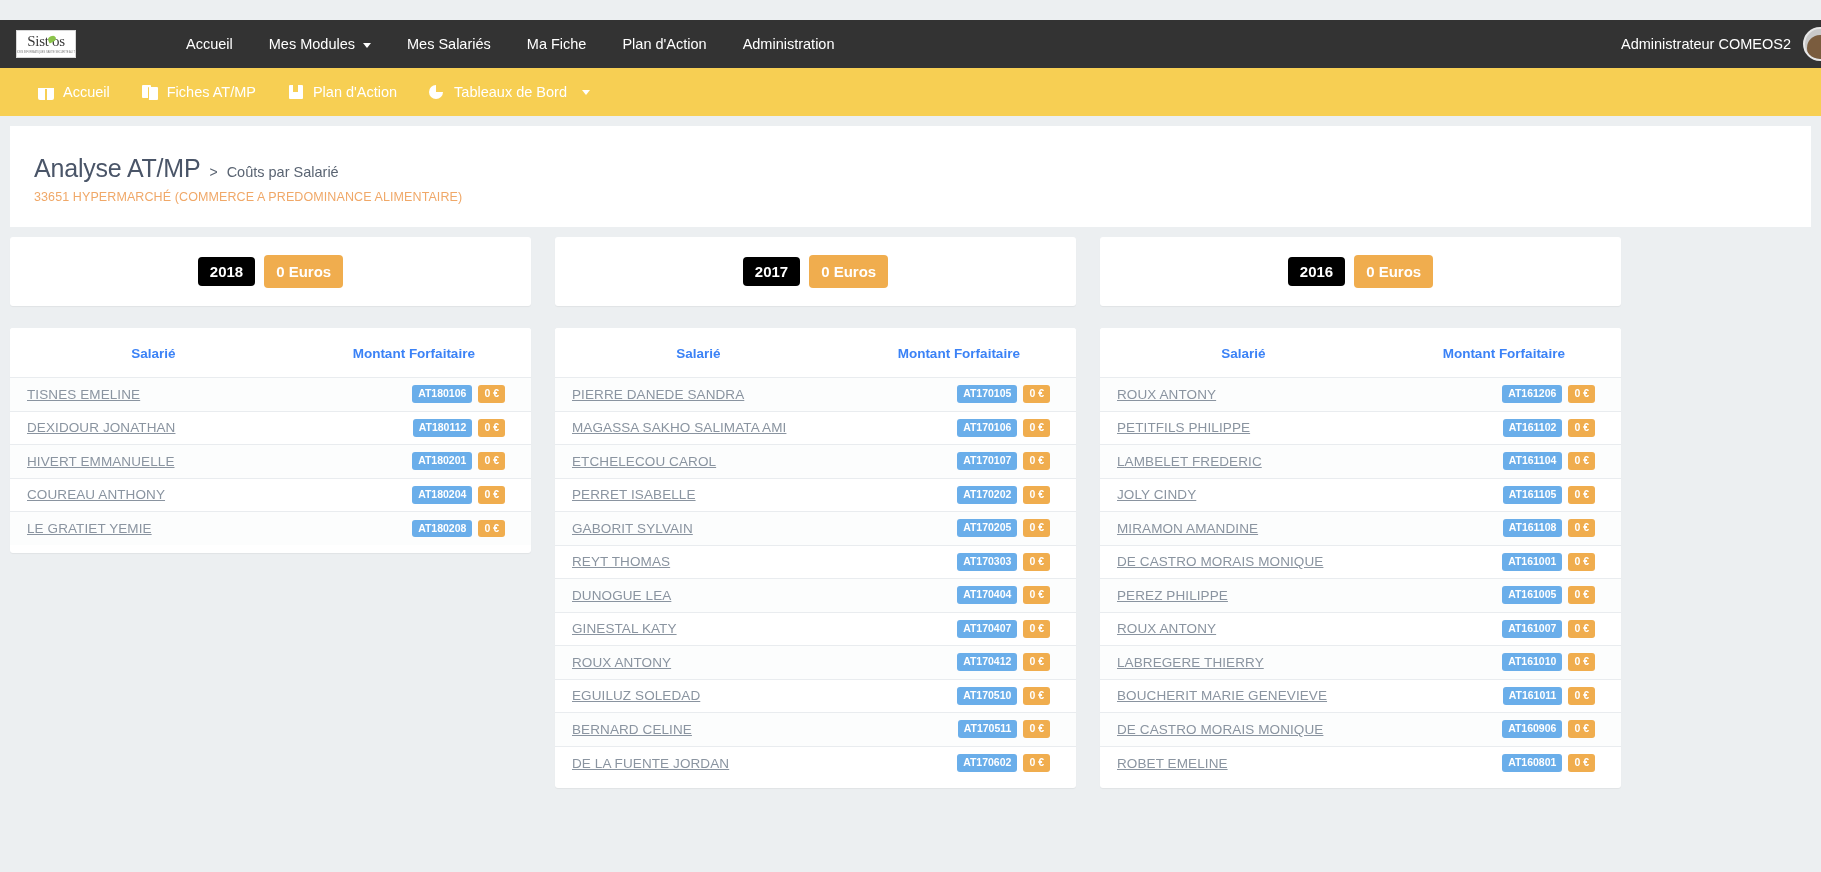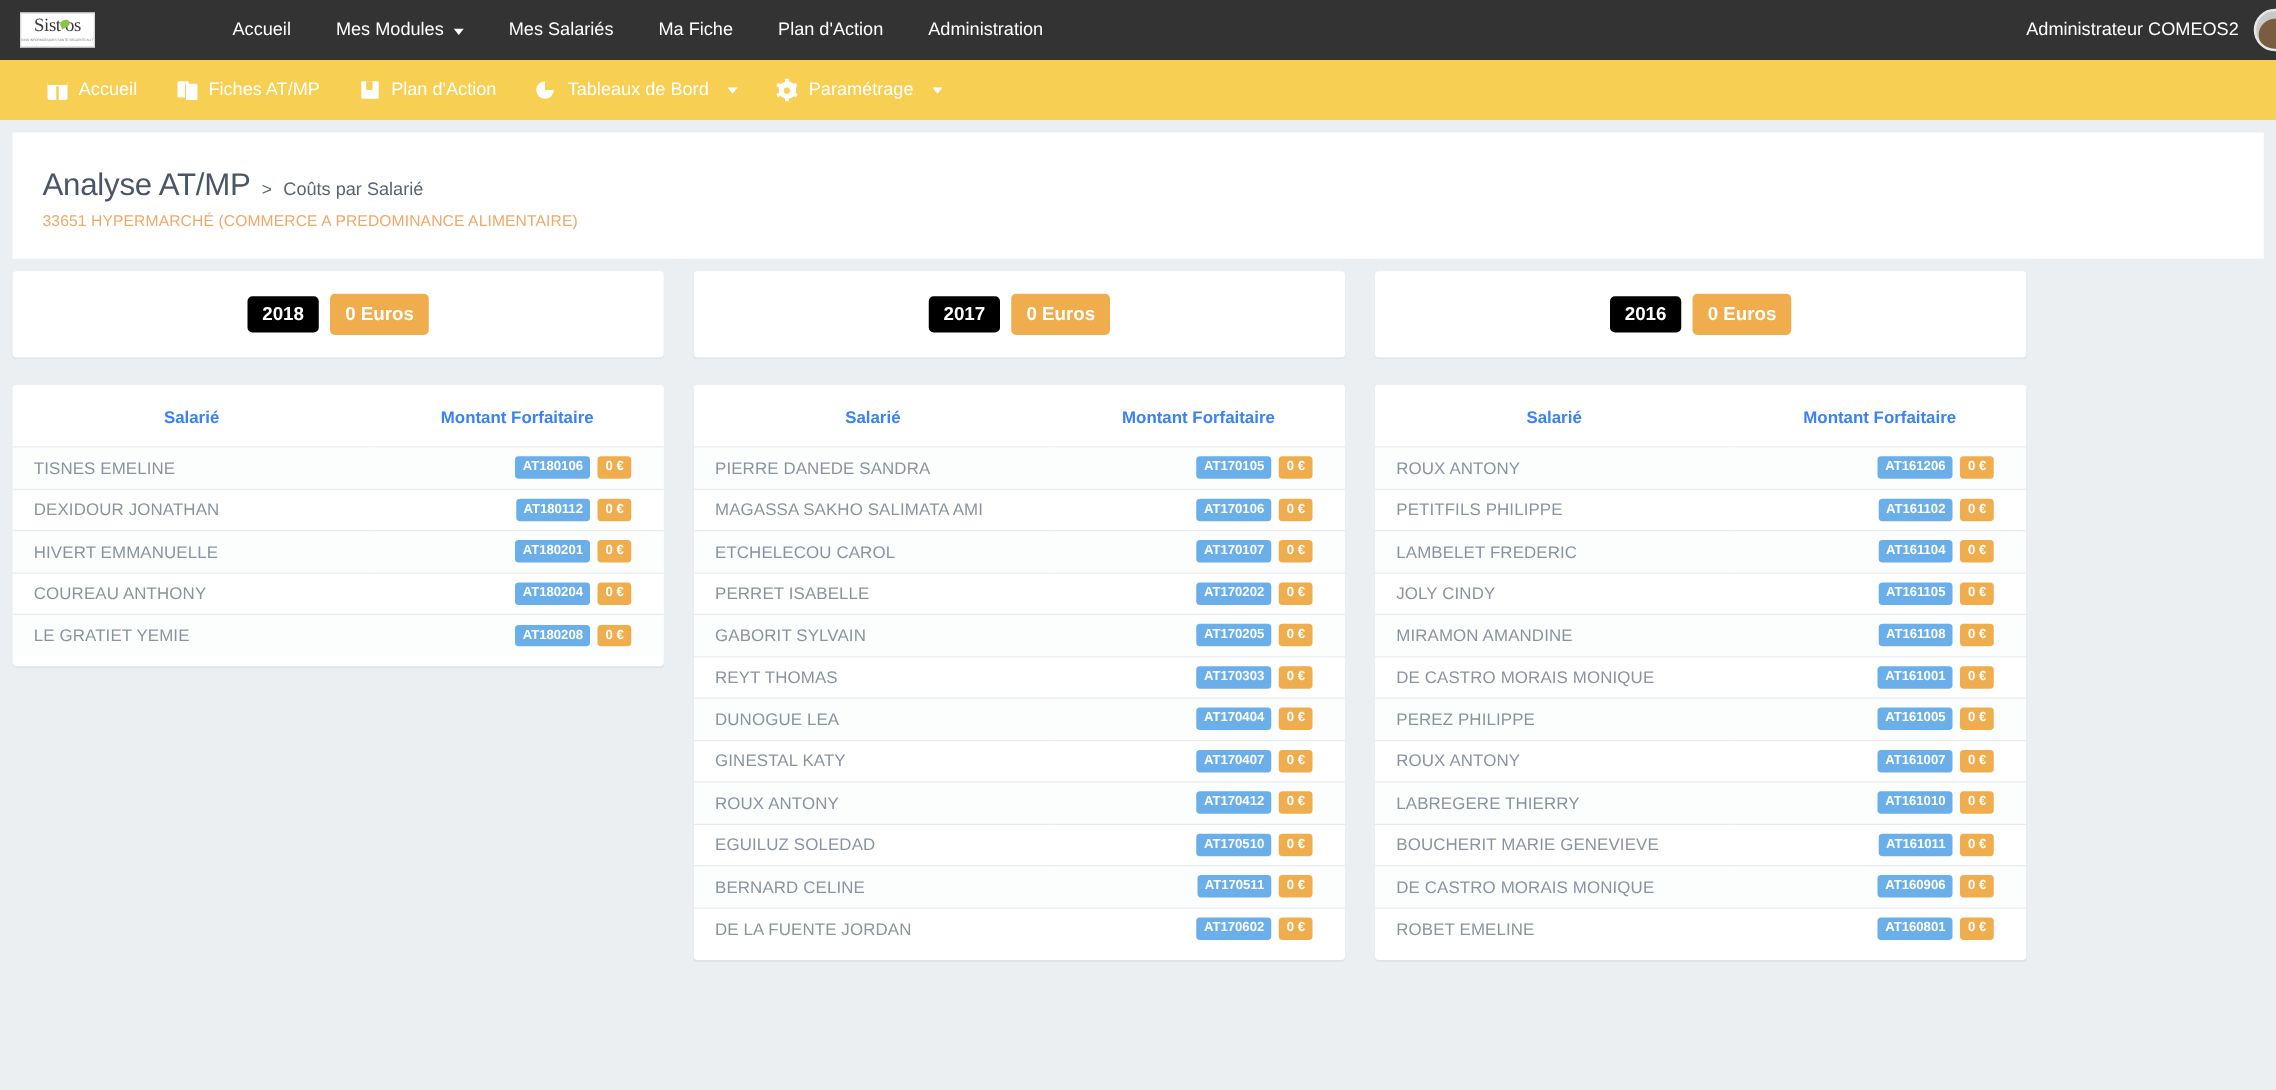--- a/index.html
+++ b/index.html
@@ -11,20 +11,21 @@
     -webkit-font-smoothing: antialiased;
   }
 
   
   .topbar {
     height: 48px;
     background: #333333;
     display: flex;
     align-items: center;
     position: relative;
+    margin-top: 20px;
   }
   .brand {
     margin-left: 16px;
     width: 60px; height: 28px;
     background: #ffffff;
     border: 1px solid #d8d8d8;
     display: flex; flex-direction: column;
     align-items: center; justify-content: center;
     position: relative;
     overflow: hidden;
@@ -291,21 +292,21 @@
   table.salaries th.th-montant { width: 45%; }
   table.salaries td {
     border-top: 1px solid #e9ecef;
     height: 33.5px;
     font-size: 13.5px;
     color: #8a94a0;
     vertical-align: middle;
   }
   table.salaries tbody tr:nth-child(odd) td { background: #fcfdfd; }
   table.salaries tbody tr:nth-child(even) td { background: #ffffff; }
-  td.cell-name { padding-left: 17px; white-space: nowrap; letter-spacing: 0.1px; }
+  td.cell-name { padding-left: 17px; white-space: nowrap; letter-spacing: 0.1px; text-decoration: underline; }
   td.cell-amount {
     text-align: right;
     padding-right: 26px;
     white-space: nowrap;
   }
   .tag-at {
     display: inline-block;
     background: #6aaeea;
     color: #ffffff;
     font-size: 10.5px;
@@ -377,31 +378,20 @@
   </div>
   <div class="subnav-item">
     <span class="subnav-icon ic-book"></span>
     <span>Plan d'Action</span>
   </div>
   <div class="subnav-item">
     <span class="subnav-icon ic-pie"></span>
     <span>Tableaux de Bord</span>
     <span class="caret-down-w"></span>
   </div>
-  <div class="subnav-item">
-    <span class="subnav-icon ic-gear">
-      <span class="gear-teeth">
-          <span></span>
-          <span></span>
-          <span></span>
-        </span>
-    </span>
-    <span>Paramétrage</span>
-    <span class="caret-down-w"></span>
-  </div>
 </div>
 
 <div class="header-card">
   <div class="title-row">
     <span class="page-title">Analyse AT/MP</span>
     <span class="breadcrumb-sep">&gt;</span>
     <span class="breadcrumb-leaf">Coûts par Salarié</span>
   </div>
   <div class="subtitle">33651 HYPERMARCHÉ (COMMERCE A PREDOMINANCE ALIMENTAIRE)</div>
 </div>

